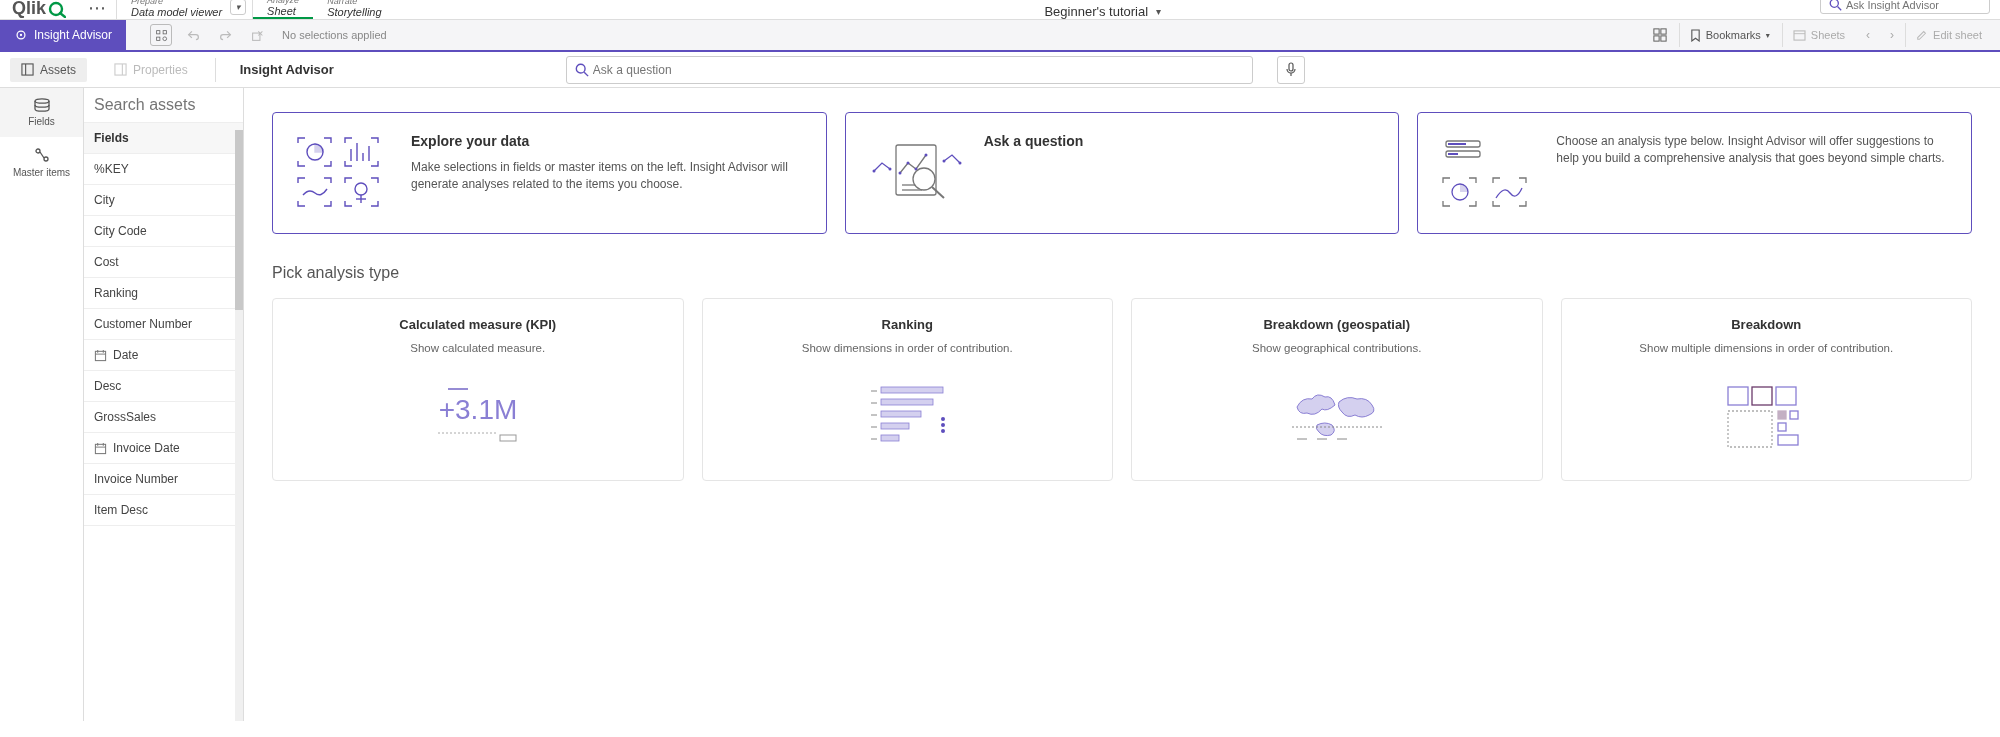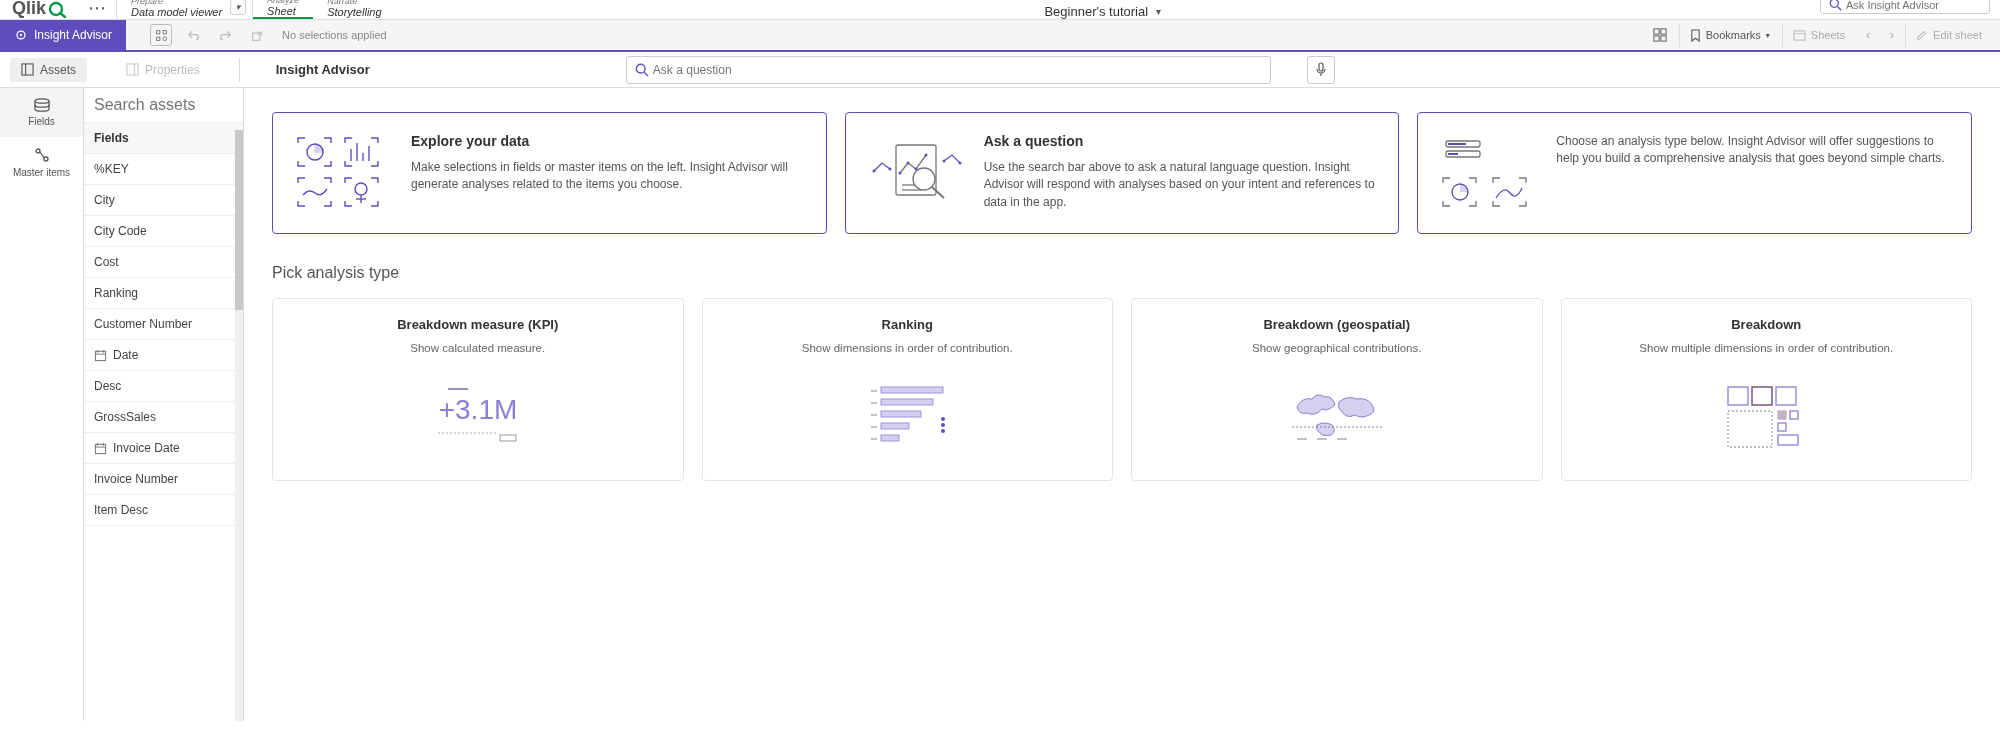--- a/index.html
+++ b/index.html
@@ -32,21 +32,21 @@
 .sec-icons .ic.boxed { border:1px solid #bbb; }
 .sec-text { font-size: 11px; color: #888; padding-left: 4px; }
 .sec-spacer { flex: 1; }
 .sec-right { display: flex; align-items: center; gap: 2px; padding-right: 8px; }
 .sec-chunk { display: flex; align-items: center; padding: 0 10px; height: 24px; font-size: 11px; color: #555; border-left: 1px solid #ddd; gap:5px; cursor:pointer;}
 .sec-chunk.disabled { color: #aaa; }
 .sec-chunk .dd { font-size: 8px; }
 .sec-nav-btn { width: 22px; height:22px; display:flex;align-items:center;justify-content:center;color:#aaa;}
 
 
-.thirdbar { display: flex; align-items: center; height: 36px; border-bottom: 1px solid #ddd; padding: 0 10px; gap: 28px; }
+.thirdbar { display: flex; align-items: center; height: 36px; border-bottom: 1px solid #ddd; padding: 0 10px; gap: 16px; }
 .tab-btn { display: flex; align-items: center; gap: 6px; padding: 4px 10px; font-size: 12px; color: #555; cursor: pointer; border:1px solid transparent; border-radius:2px;}
 .tab-btn.active { background: #eee; }
 .tab-btn.disabled { color: #bbb; }
 .third-title { font-size: 13px; font-weight: 600; padding-left: 8px; color: #333; }
 .ask-box { flex: 1; display: flex; align-items: center; border: 1px solid #ccc; border-radius: 3px; height: 28px; padding: 0 8px; max-width: 780px;}
 .ask-box input { flex: 1; border: none; outline: none; font-size: 12px; color: #555; }
 .mic-box { width: 28px; height: 28px; border: 1px solid #ccc; border-radius: 3px; display: flex; align-items: center; justify-content: center; margin-left: 8px; color: #666; cursor:pointer;}
 
 
 .main { display: flex; height: calc(100vh - 104px); }
@@ -374,21 +374,20 @@
                 <circle cx="8" cy="38" r="1.5" fill="#5E4EBD" stroke="none"></circle>
                 <circle cx="24" cy="36" r="1.5" fill="#5E4EBD" stroke="none"></circle>
               <path d="M78 28 L86 22 L94 30" stroke="#5E4EBD"></path>
                 <circle cx="78" cy="28" r="1.5" fill="#5E4EBD" stroke="none"></circle>
                 <circle cx="94" cy="30" r="1.5" fill="#5E4EBD" stroke="none"></circle>
             </g>
           </svg>
         </div>
         <div class="card-body">
           <h3>Ask a question</h3>
-          <p>Use the search bar above to ask a natural language question. Insight Advisor will respond with analyses based on your intent and references to data in the app.</p>
         </div>
       </div>
 
       <div class="card">
         <div class="card-illus">
           <svg width="100" height="80" viewBox="0 0 100 80">
             <g stroke="#777" stroke-width="1.3" fill="none">
               <rect x="8" y="8" width="34" height="6" rx="2"></rect>
                 <rect x="10" y="10" width="18" height="2" fill="#5E4EBD" stroke="none"></rect>
               <rect x="8" y="18" width="34" height="6" rx="2"></rect>
@@ -404,21 +403,21 @@
         <div class="card-body">
           <p>Choose an analysis type below. Insight Advisor will offer suggestions to help you build a comprehensive analysis that goes beyond simple charts.</p>
         </div>
       </div>
     </div>
 
     <div class="section-title">Pick analysis type</div>
 
     <div class="analysis-row">
       <div class="acard">
-        <h4>Breakdown measure (KPI)</h4>
+        <h4>Calculated measure (KPI)</h4>
         <p>Show calculated measure.</p>
         <div class="acard-illus">
           <svg width="120" height="80" viewBox="0 0 120 80">
             <line x1="30" y1="12" x2="50" y2="12" stroke="#5E4EBD" stroke-width="1.3"></line>
             <text x="60" y="42" text-anchor="middle" font-size="28" fill="#8a7fd4" font-weight="400">+3.1M</text>
             <line x1="20" y1="56" x2="80" y2="56" stroke="#aaa" stroke-width="1" stroke-dasharray="2 2"></line>
             <rect x="82" y="58" width="16" height="6" fill="none" stroke="#999" stroke-width="1"></rect>
           </svg>
         </div>
       </div>

